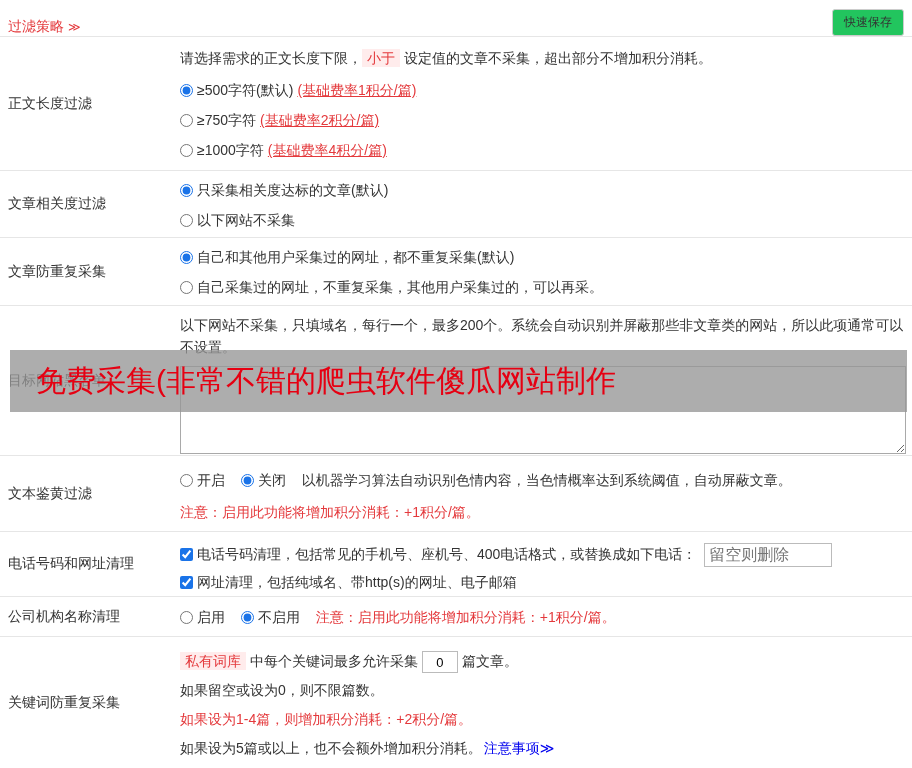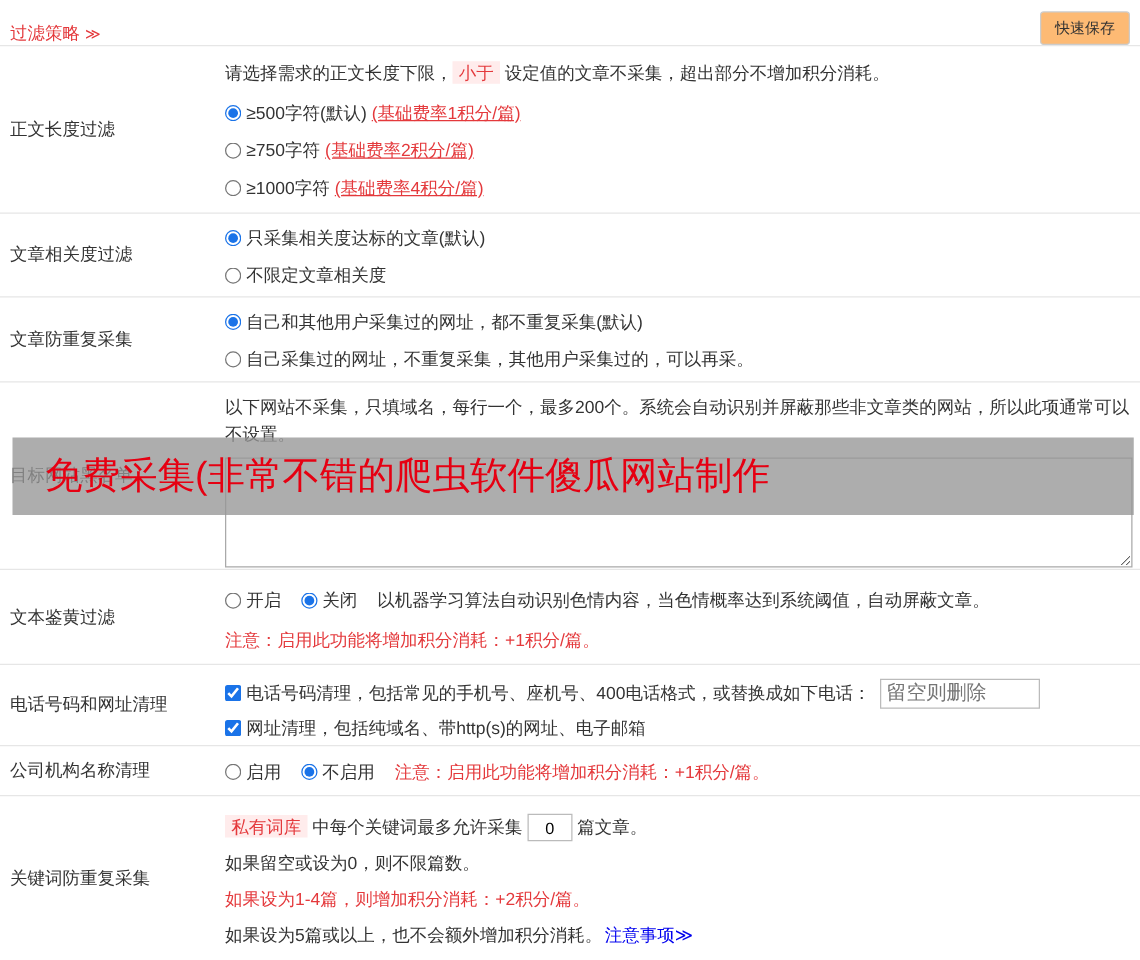--- a/index.html
+++ b/index.html
@@ -9,21 +9,21 @@
   html,body{margin:0;padding:0}
   body{
     width:912px;height:768px;overflow:hidden;position:relative;background:#fff;color:#333;
     font-family:"Liberation Sans","DejaVu Sans",sans-serif;font-size:14px;
   }
   .header{height:37px;display:flex;align-items:flex-end;justify-content:space-between;
     border-bottom:1px solid var(--border);padding:0 8px;box-sizing:border-box;}
   .title{color:var(--red);}
   .chev{color:var(--red);font-size:12px;margin-left:4px;cursor:pointer;}
   .btn-save{font-family:Liberation Serif, serif;font-size:12px;color:#333;
-    background:#fdba74;border:1px solid #ccc;border-radius:3px;padding:4px 11px;cursor:pointer;}
+    background:#22c55e;border:1px solid #ccc;border-radius:3px;padding:4px 11px;cursor:pointer;}
   .row{display:flex;border-bottom:1px solid var(--border);box-sizing:border-box;}
   .row-label{box-sizing:border-box;flex:0 0 180px;padding-left:8px;display:flex;align-items:center;}
   .row-content{flex:1;padding:8px 6px 8px 0;box-sizing:border-box;}
   .r1{height:134px}.r2{height:67px}.r3{height:68px}.r4{height:150px}
   .r5{height:76px}.r6{height:65px}.r7{height:40px}.r8{height:131px;border-bottom:none}
   .r2 .row-content,.r3 .row-content{padding-top:4px;}
   .r5 .row-content{padding-top:10px;}
   .r8 .row-content{padding-top:10px;}
   .intro{line-height:26px;margin-bottom:4px;}
   .opt{display:block;line-height:30px;cursor:pointer;}
@@ -77,21 +77,21 @@
   </div>
 </div>
 
 <div class="row r2">
   <div class="row-label">文章相关度过滤</div>
   <div class="row-content">
     <label class="opt">
       <input type="radio" name="rel" checked="" style=""><span>只采集相关度达标的文章(默认)</span>
     </label>
     <label class="opt">
-      <input type="radio" name="rel" style=""><span>不限定文章相关度</span>
+      <input type="radio" name="rel" style=""><span>以下网站不采集</span>
     </label>
   </div>
 </div>
 
 <div class="row r3">
   <div class="row-label">文章防重复采集</div>
   <div class="row-content">
     <label class="opt">
       <input type="radio" name="dup" checked="" style=""><span>自己和其他用户采集过的网址，都不重复采集(默认)</span>
     </label>

